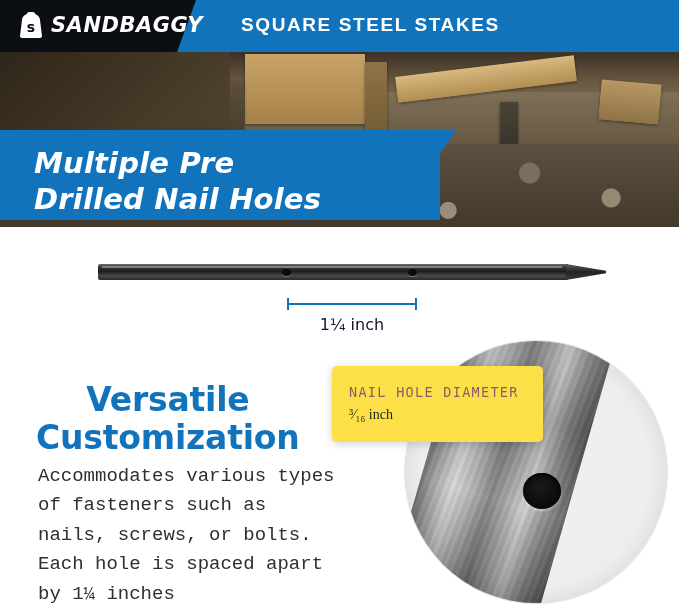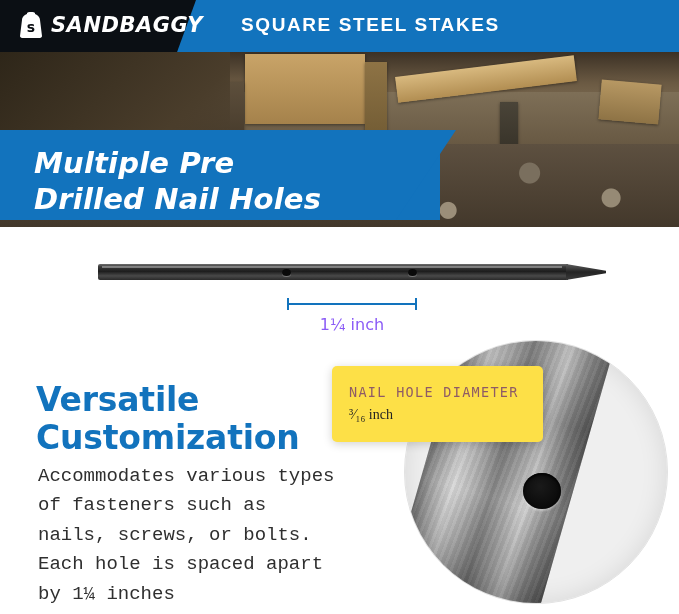--- a/index.html
+++ b/index.html
@@ -244,36 +244,37 @@
     background: #1273bd;
   }
   .cap-left { left: 0; }
   .cap-right { left: 128px; }
   .measure-label {
     position: absolute;
     left: 287px;
     top: 88px;
     width: 130px;
     text-align: center;
-    color: #8b5cf6;
+    color: #0f172a;
     font-size: 16px;
     font-family: "DejaVu Sans", sans-serif;
   }
 
   
   .headline {
     position: absolute;
     left: 36px;
     top: 381px;
     color: #1273bd;
     font-size: 33px;
     font-weight: 800;
     line-height: 1.16;
     letter-spacing: -0.2px;
     font-family: "DejaVu Sans", sans-serif;
+    text-align: center;
   }
   .body-copy {
     position: absolute;
     left: 38px;
     top: 462px;
     width: 300px;
     color: #2f2f2f;
     font-size: 19px;
     line-height: 1.55;
     font-family: Liberation Mono, monospace;

